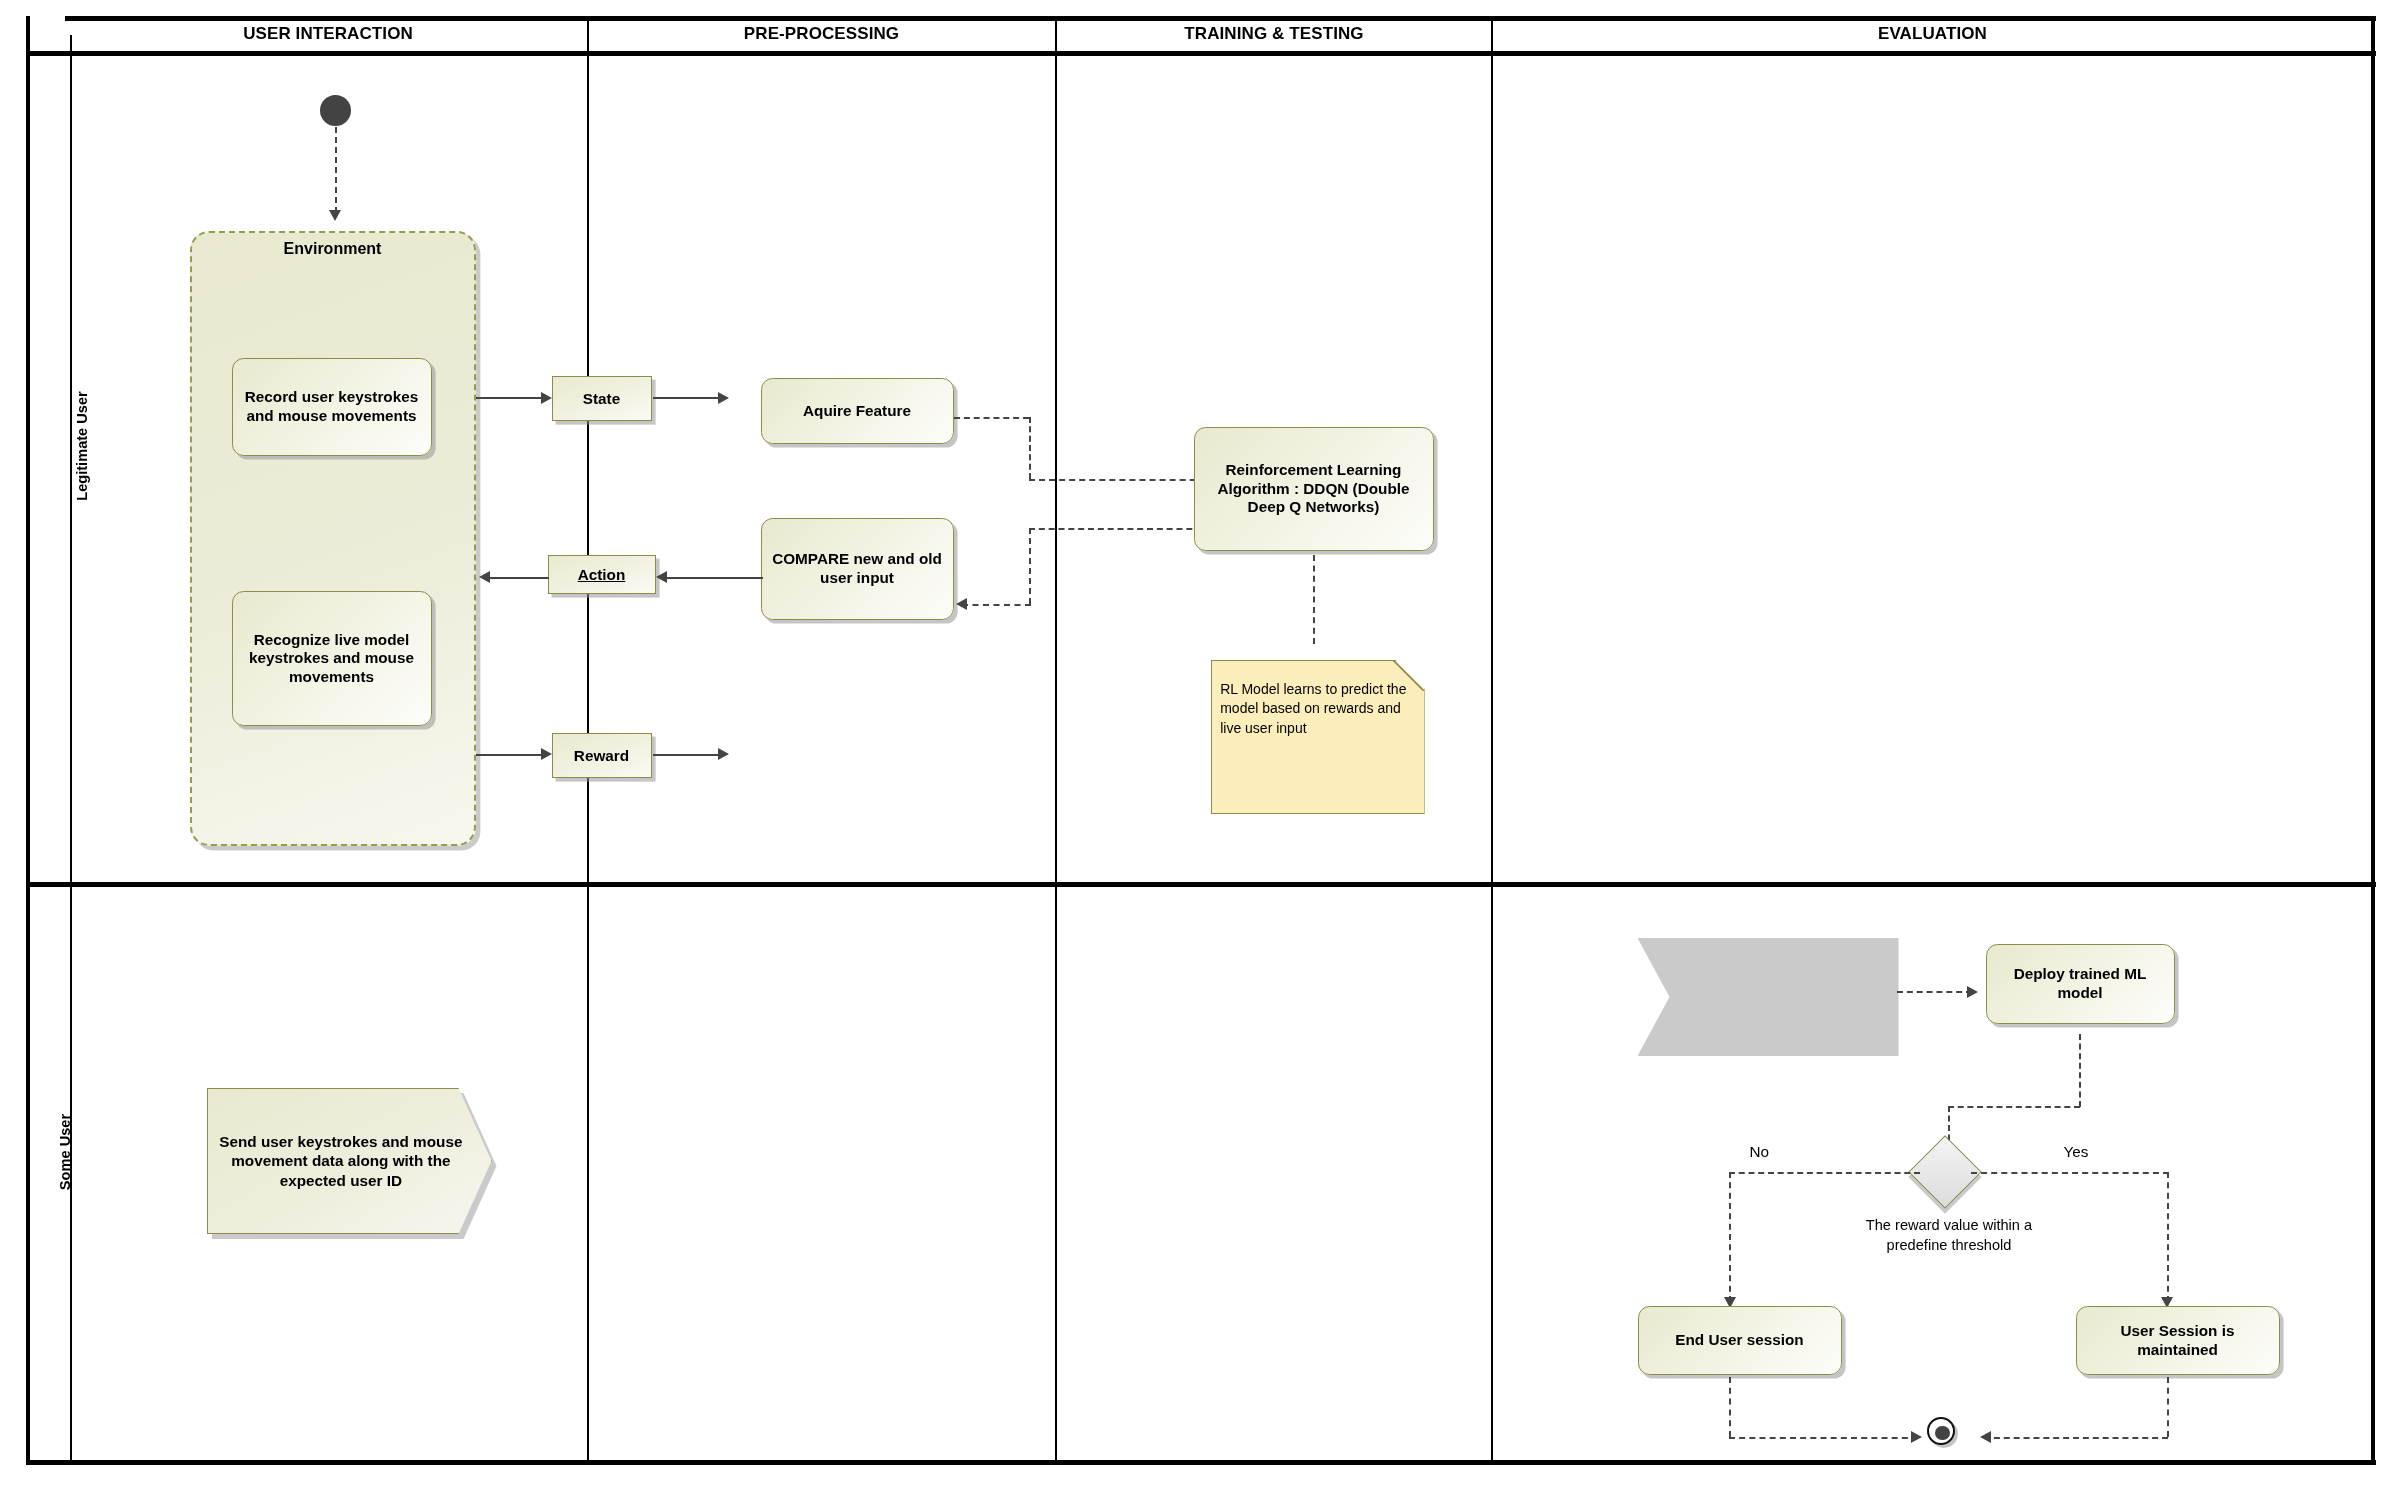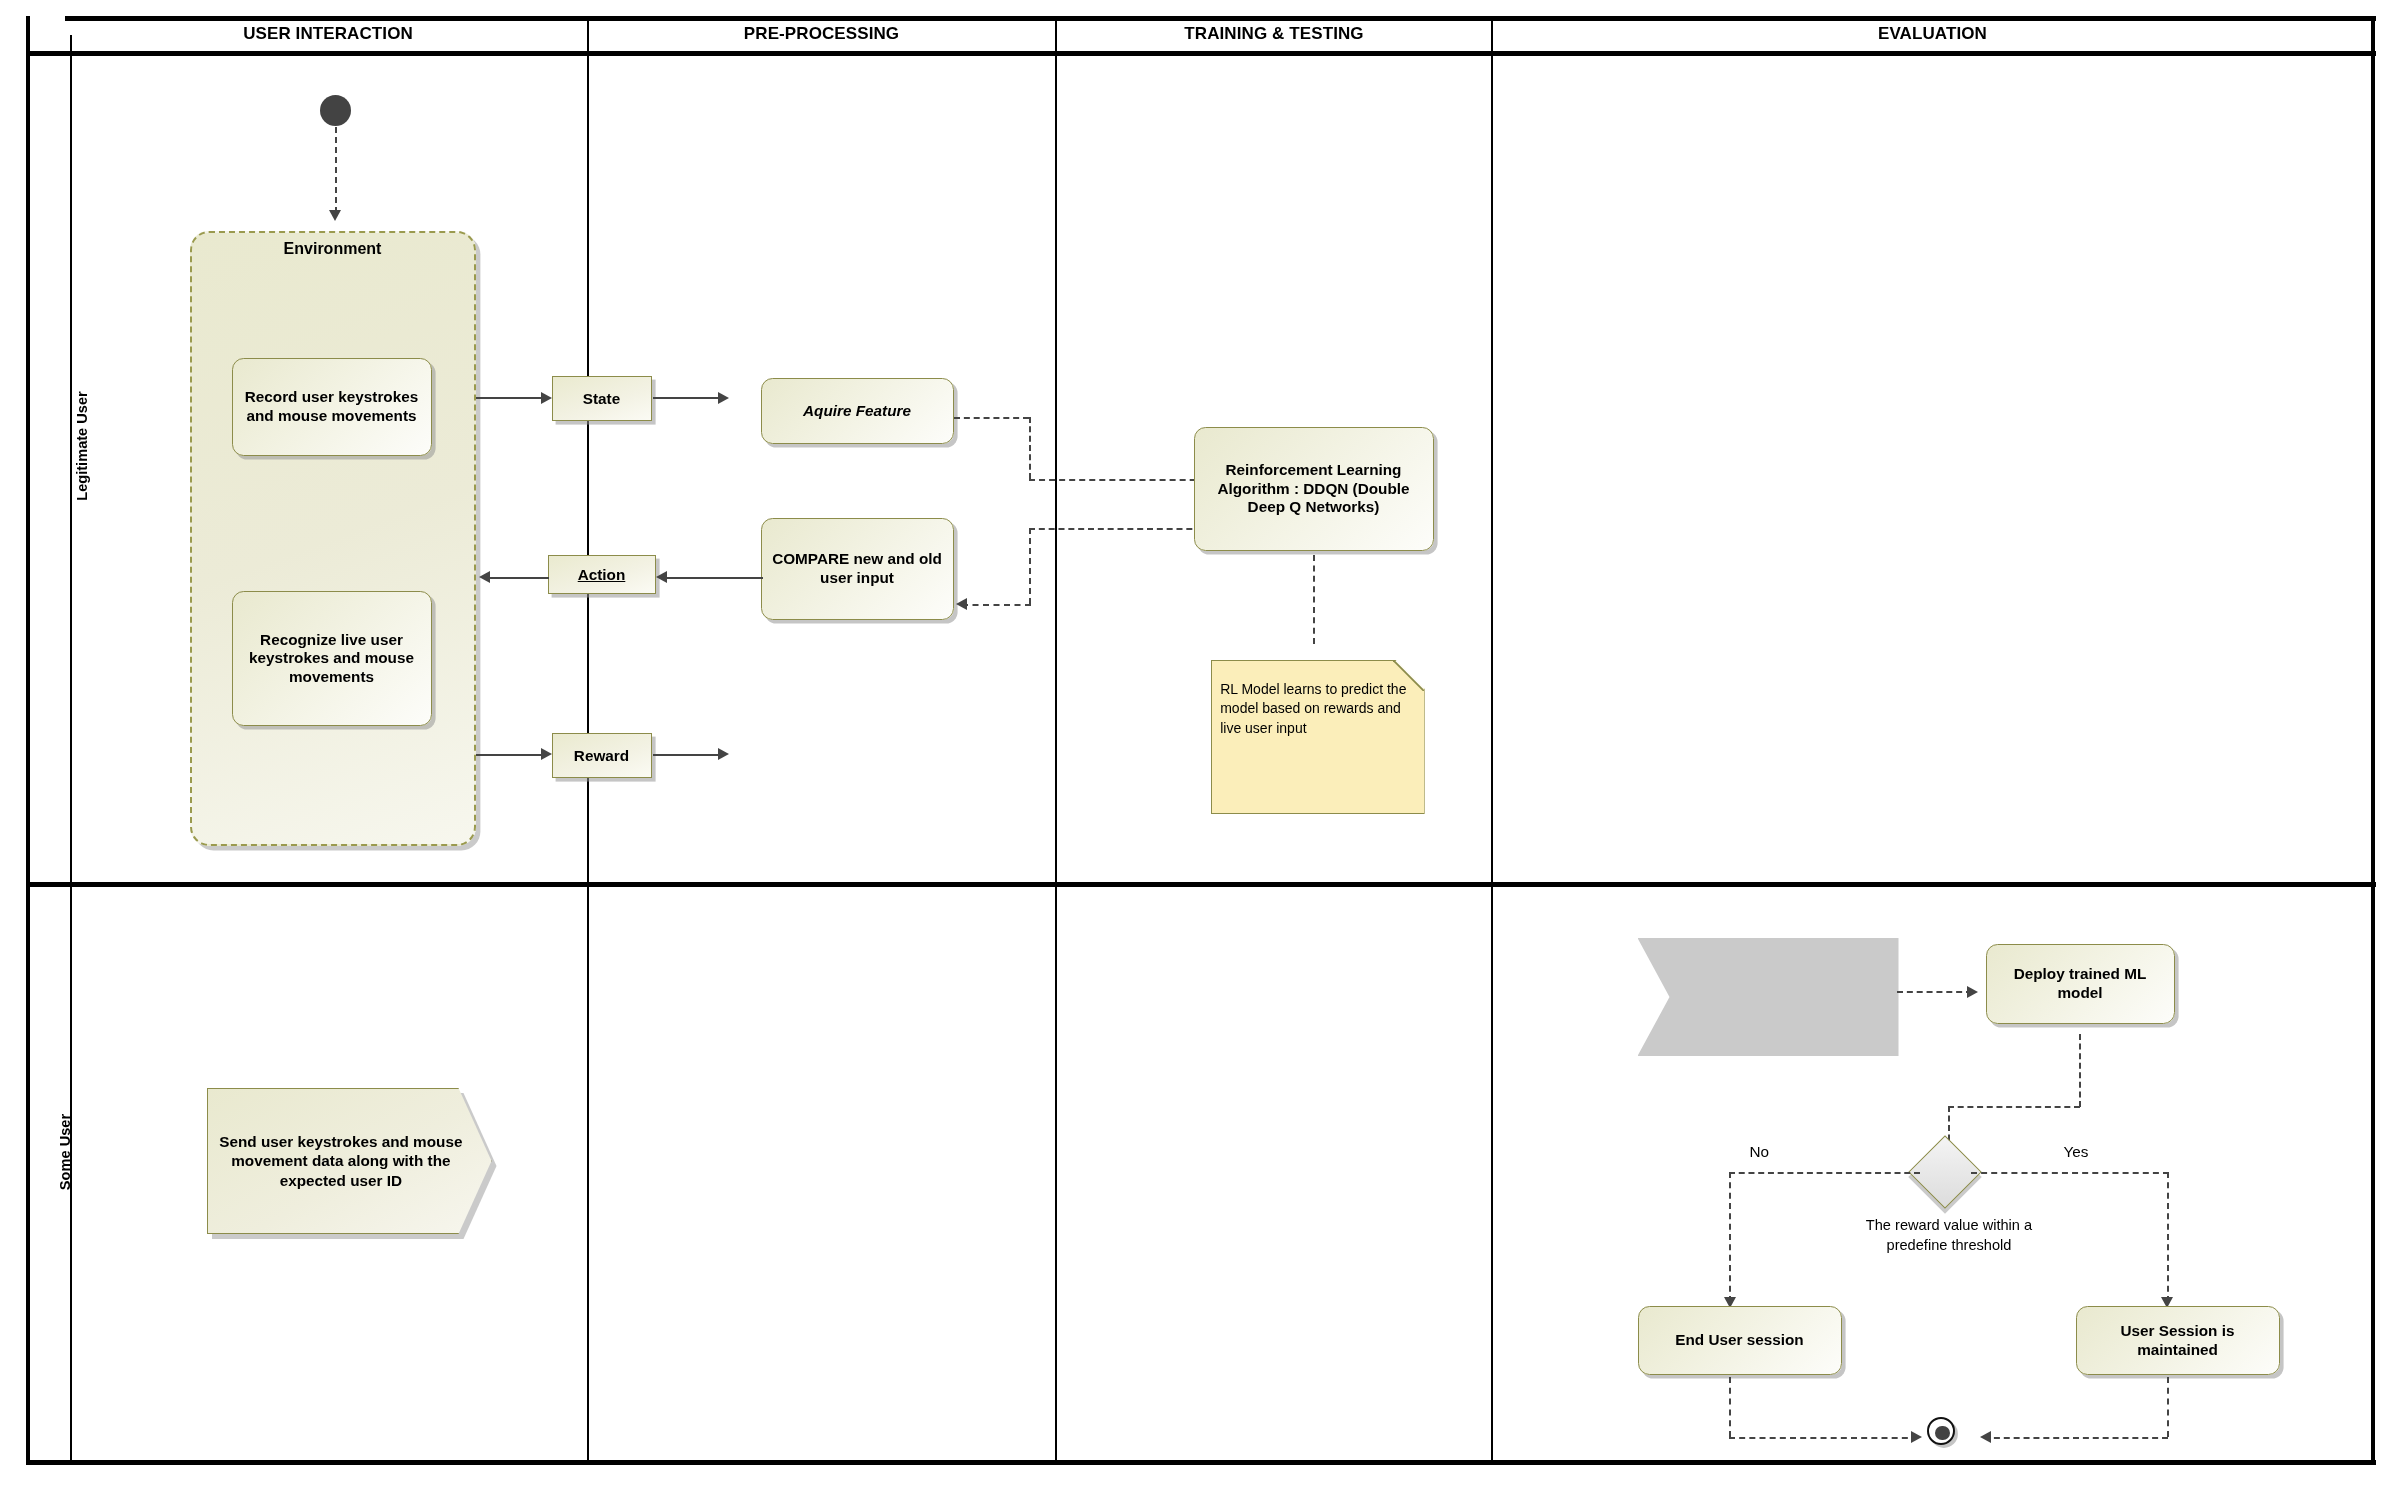--- a/index.html
+++ b/index.html
@@ -144,24 +144,24 @@
   <div class="shape initial" style="left:294px;top:79px;width:31px;height:31px;"></div>
   <div class="dl v" style="left:309px;top:111px;height:86px;"></div>
   <div class="ah d" style="left:303px;top:194px;"></div>
 
   <div class="shape grp" style="left:164px;top:215px;width:286px;height:615px;">
     <div class="grp-title">Environment</div>
   </div>
 
   <div class="shape act" style="left:206px;top:342px;width:200px;height:98px;">Record user keystrokes and mouse movements</div>
 
-  <div class="shape act" style="left:206px;top:575px;width:200px;height:135px;">Recognize live user keystrokes and mouse movements</div>
-
-
-  <div class="shape act" style="left:735px;top:362px;width:193px;height:66px;font-style:italic;">Aquire Feature</div>
+  <div class="shape act" style="left:206px;top:575px;width:200px;height:135px;">Recognize live model keystrokes and mouse movements</div>
+
+
+  <div class="shape act" style="left:735px;top:362px;width:193px;height:66px;">Aquire Feature</div>
 
   <div class="shape act" style="left:735px;top:502px;width:193px;height:102px;">COMPARE new and old user input</div>
 
   <div class="shape pin" style="left:526px;top:360px;width:100px;height:45px;">State</div>
   <div class="shape pin" style="left:522px;top:539px;width:108px;height:39px;text-decoration:underline;">Action</div>
   <div class="shape pin" style="left:526px;top:717px;width:100px;height:45px;">Reward</div>
 
   <div class="ln h" style="left:450px;top:381px;width:66px;"></div>
   <div class="ah r" style="left:515px;top:376px;"></div>
 

